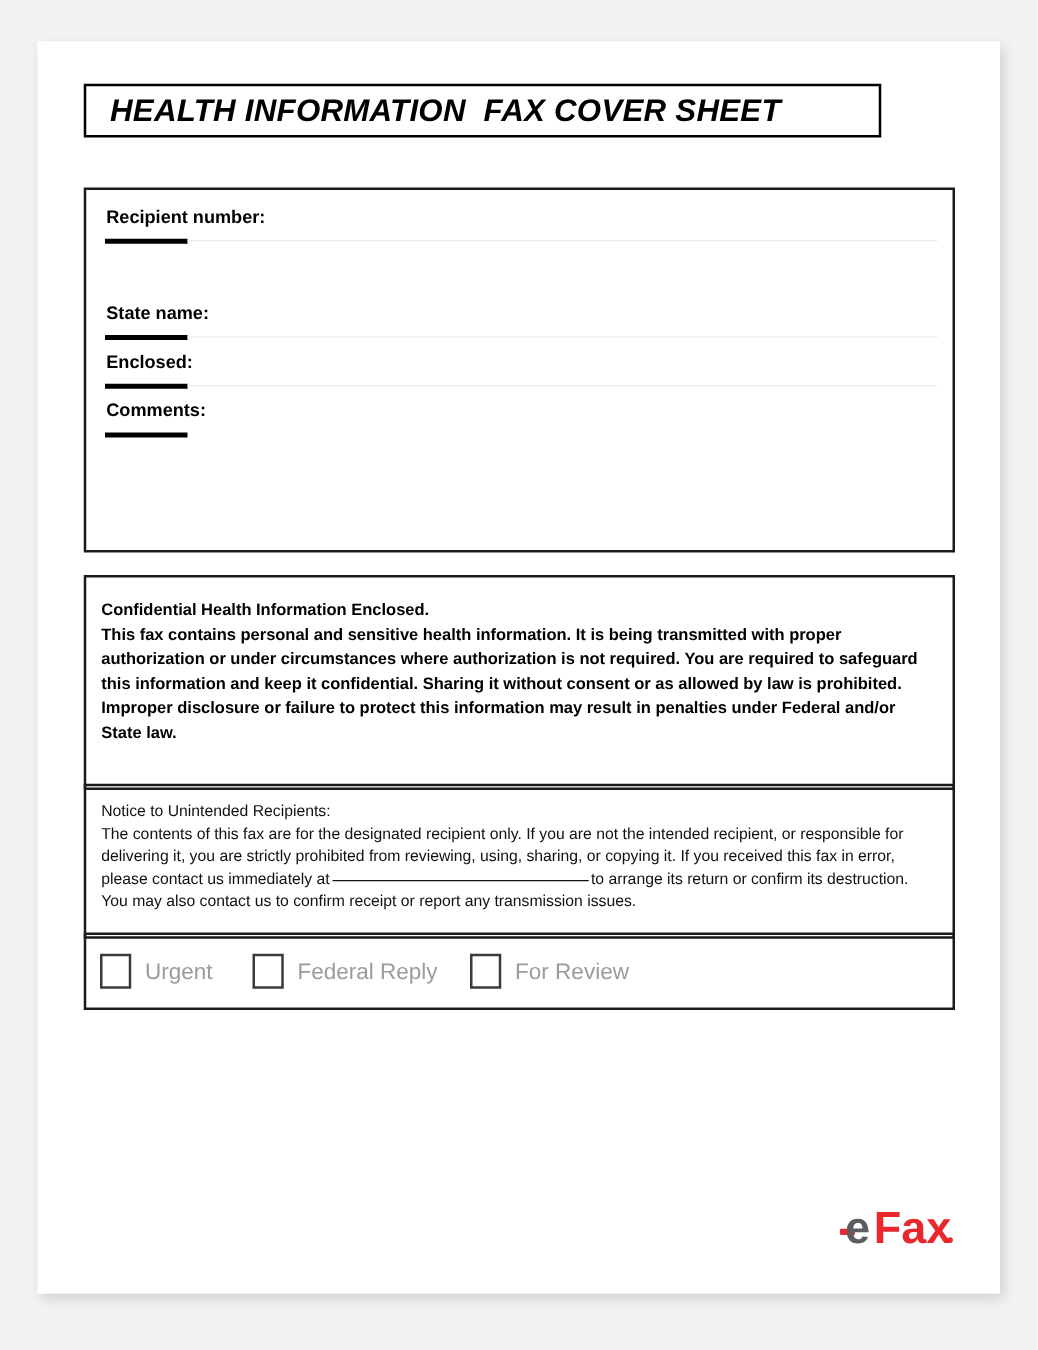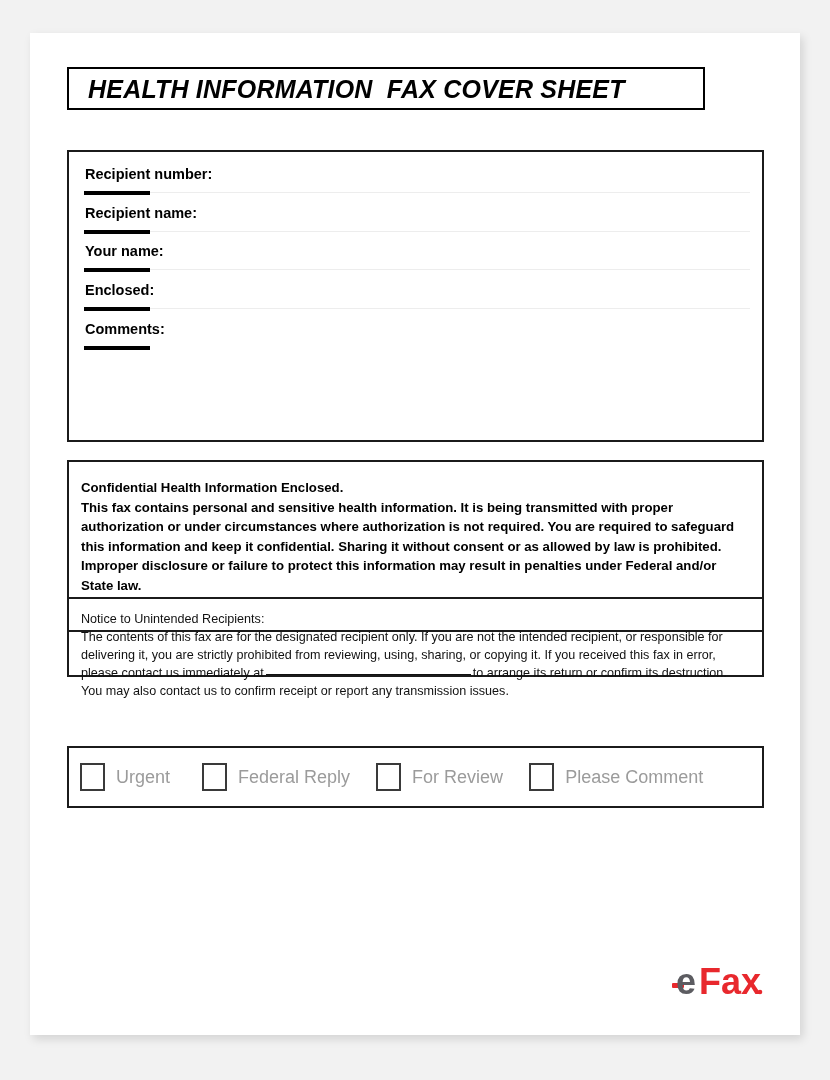--- a/index.html
+++ b/index.html
@@ -107,23 +107,23 @@
     font-size: 13.2px;
     font-weight: bold;
     line-height: 19.5px;
     color: #000000;
   }
 
   
   #notice-box {
     position: absolute;
     left: 37px;
-    top: 564px;
-    width: 697px;
-    height: 80px;
+    top: 594px;
+    width: 697px;
+    height: 124px;
     border: 2px solid #1b1b1b;
     box-sizing: border-box;
     padding: 11px 13px 0 12px;
   }
   #notice-box p {
     margin: 0;
     font-size: 12.6px;
     font-weight: normal;
     line-height: 18px;
     color: #111111;
@@ -190,28 +190,23 @@
   </div>
 
   <div id="fields-box">
 
     <div class="field-row" style="top:14px;">
       <span class="field-label">Recipient number:</span>
       <span class="field-rule-thick"></span>
       <span class="field-rule-thin"></span>
     </div>
 
-    <div class="field-row" style="top:53px;">
-      <span class="field-label">Recipient name:</span>
-      <span class="field-rule-thick"></span>
-      <span class="field-rule-thin"></span>
-    </div>
 
     <div class="field-row" style="top:91px;">
-      <span class="field-label">Your name:</span>
+      <span class="field-label">State name:</span>
       <span class="field-rule-thick"></span>
       <span class="field-rule-thin"></span>
     </div>
 
     <div class="field-row" style="top:130px;">
       <span class="field-label">Enclosed:</span>
       <span class="field-rule-thick"></span>
       <span class="field-rule-thin"></span>
     </div>
 
@@ -241,24 +236,20 @@
     <div class="check-item">
       <span class="checkbox-square"></span>
       <span class="check-label">Federal Reply</span>
     </div>
     <div class="check-gap-2"></div>
     <div class="check-item">
       <span class="checkbox-square"></span>
       <span class="check-label">For Review</span>
     </div>
     <div class="check-gap-3"></div>
-    <div class="check-item">
-      <span class="checkbox-square"></span>
-      <span class="check-label">Please Comment</span>
-    </div>
   </div>
 
   <div id="efax-logo">
     <svg width="110" height="46" viewBox="0 0 110 46" xmlns="http://www.w3.org/2000/svg">
       <rect x="2" y="25" width="12" height="5" rx="1" fill="#e8282d"></rect>
       <text x="6" y="36" font-family="Liberation Sans, sans-serif" font-size="36" font-weight="bold" fill="#5c5c61">e</text>
       <text x="29" y="36" font-family="Liberation Sans, sans-serif" font-size="36" font-weight="bold" fill="#e8282d">Fax</text>
       <circle cx="90" cy="34" r="2.3" fill="#e8282d"></circle>
     </svg>
   </div>

